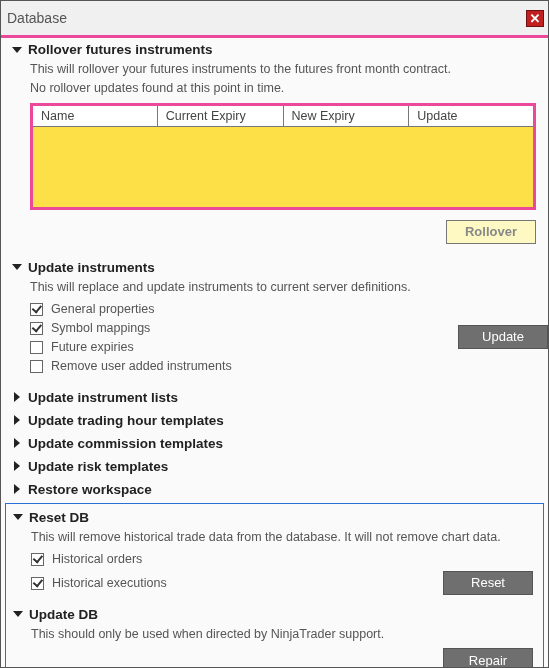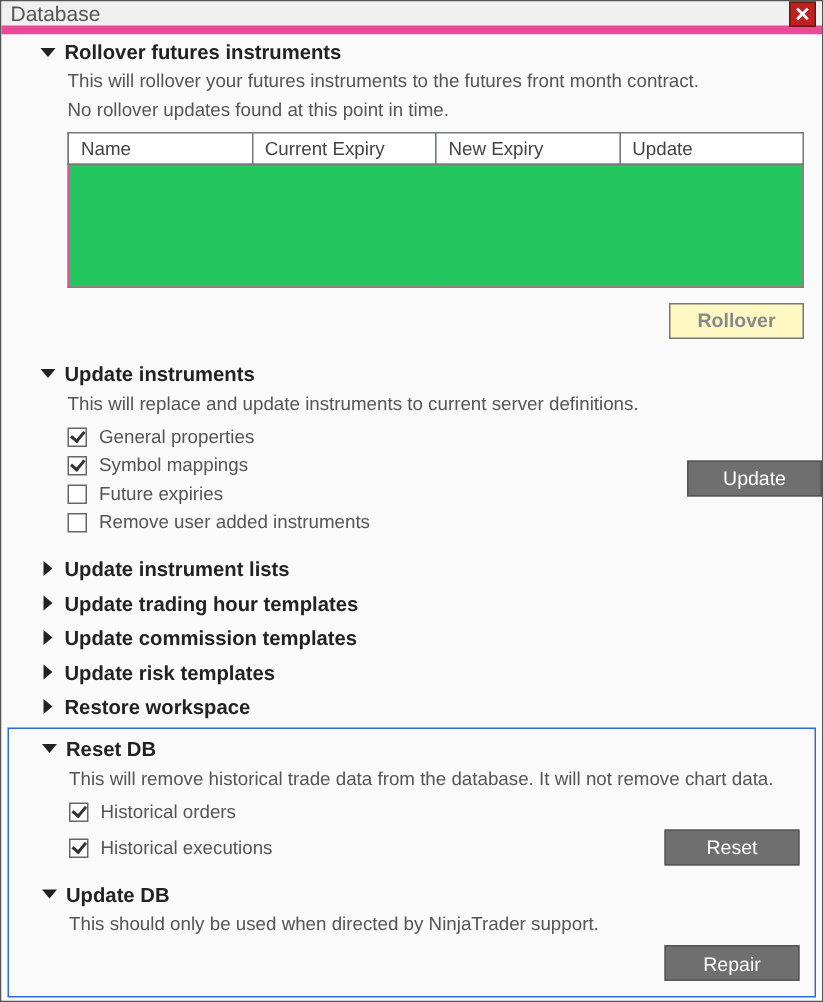--- a/index.html
+++ b/index.html
@@ -12,23 +12,23 @@
   }
   .window {
     width: 549px;
     height: 668px;
     border: 1px solid #555;
     background: #fafafa;
     display: flex;
     flex-direction: column;
   }
   .titlebar {
-    height: 22px;
+    height: 37px;
     background: #f0f0f0;
-    border-bottom: 6px solid #ec4899;
+    border-bottom: 3px solid #ec4899;
     display: flex;
     align-items: center;
     padding: 0 4px 0 6px;
     font-size: 14px;
     color: #555;
   }
   .titlebar .title { flex: 1; }
   .close-btn {
     width: 18px; height: 17px;
     background: #c02020;
@@ -40,21 +40,21 @@
     font-size: 13px;
     line-height: 1;
   }
   .body {
     flex: 1;
     overflow: hidden;
     padding: 0;
     background: #fafafa;
   }
   .section {
-    padding: 0 0 2px 16px;
+    padding: 0 0 2px 1px;
   }
   .section-header {
     display: flex;
     align-items: center;
     padding: 4px 0 2px 10px;
     cursor: pointer;
   }
   .caret {
     width: 0; height: 0;
     margin-right: 6px;
@@ -81,22 +81,22 @@
   }
   .desc {
     color: #555;
     font-size: 12.5px;
     margin: 2px 0 6px 0;
     line-height: 1.35;
   }
   table.rollover-table {
     width: 100%;
     border-collapse: collapse;
-    background: #22c55e;
-    border: 1px solid #ec4899;
+    background: #fde047;
+    border: 3px solid #ec4899;
   }
   table.rollover-table th {
     text-align: left;
     font-weight: normal;
     border: 1px solid #777;
     padding: 3px 8px;
     font-size: 12.5px;
     color: #444;
     background: #fff;
   }

